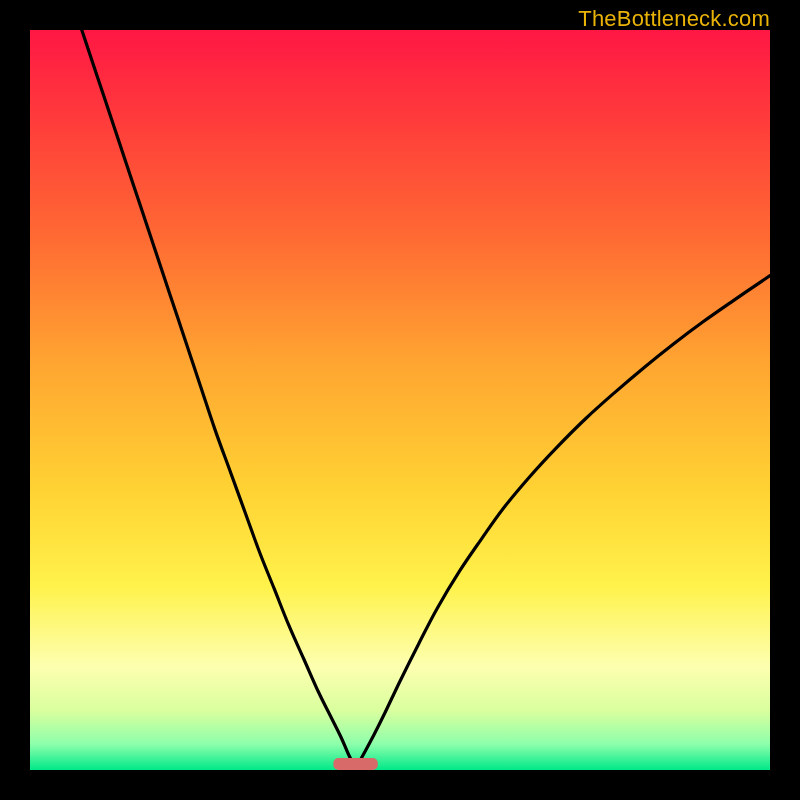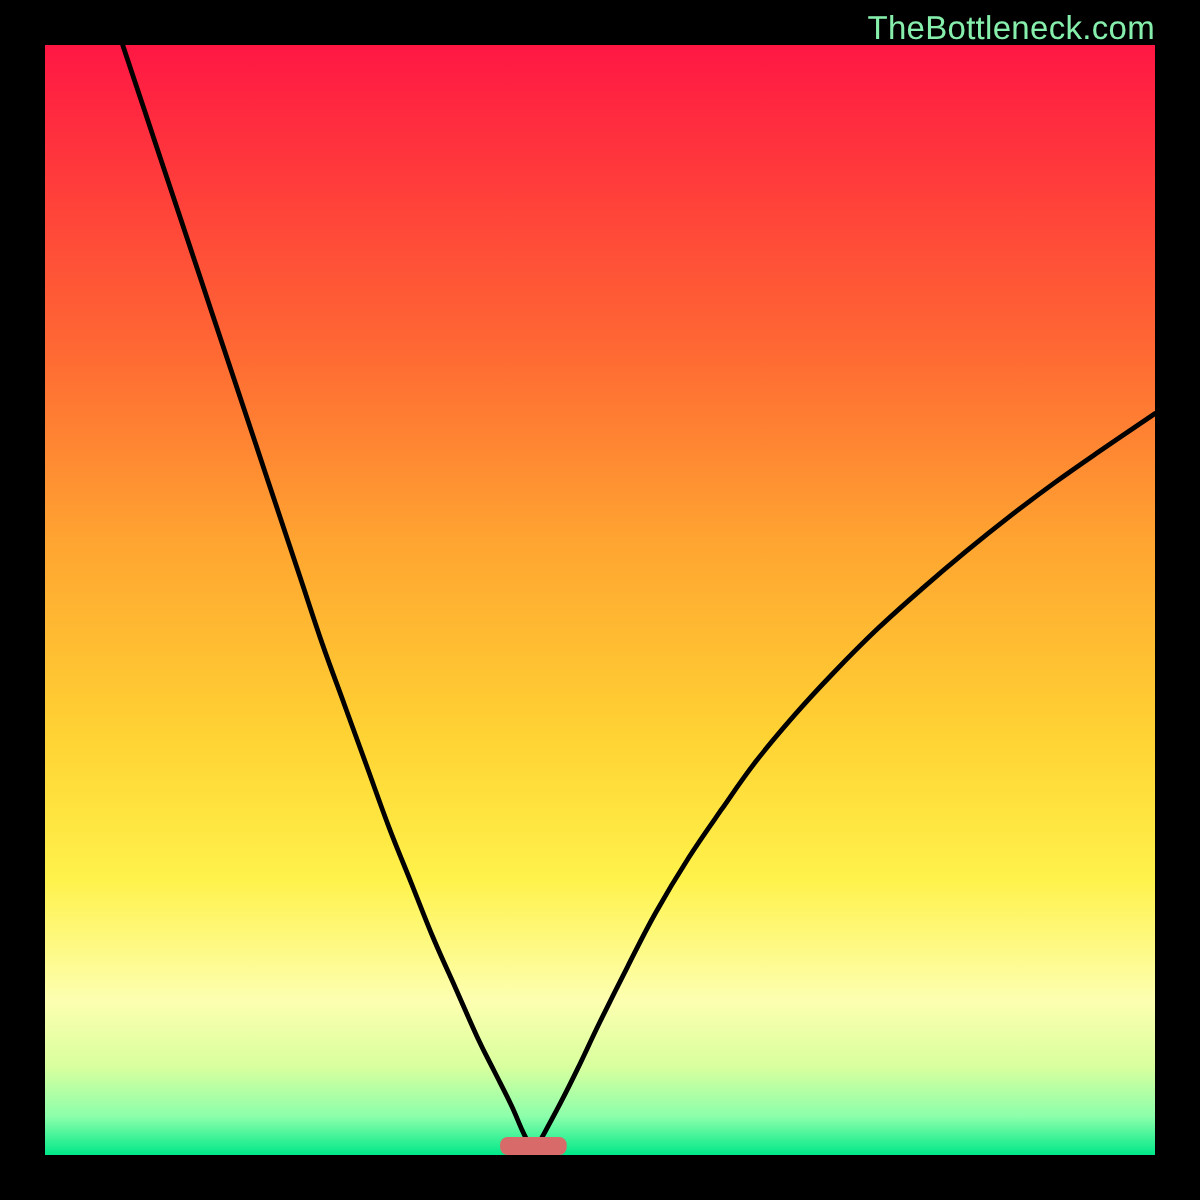--- a/index.html
+++ b/index.html
@@ -23,21 +23,21 @@
     position: absolute;
     left: 0;
     top: 0;
     width: 740px;
     height: 740px;
   }
   .watermark {
     position: absolute;
     top: 6px;
     right: 30px;
-    color: #86efac;
+    color: #eab308;
     font-size: 22px;
     font-weight: 500;
     letter-spacing: 0.2px;
   }
   svg { display: block; }
 </style>
 </head>
 <body>
 
 <div class="watermark">TheBottleneck.com</div>

